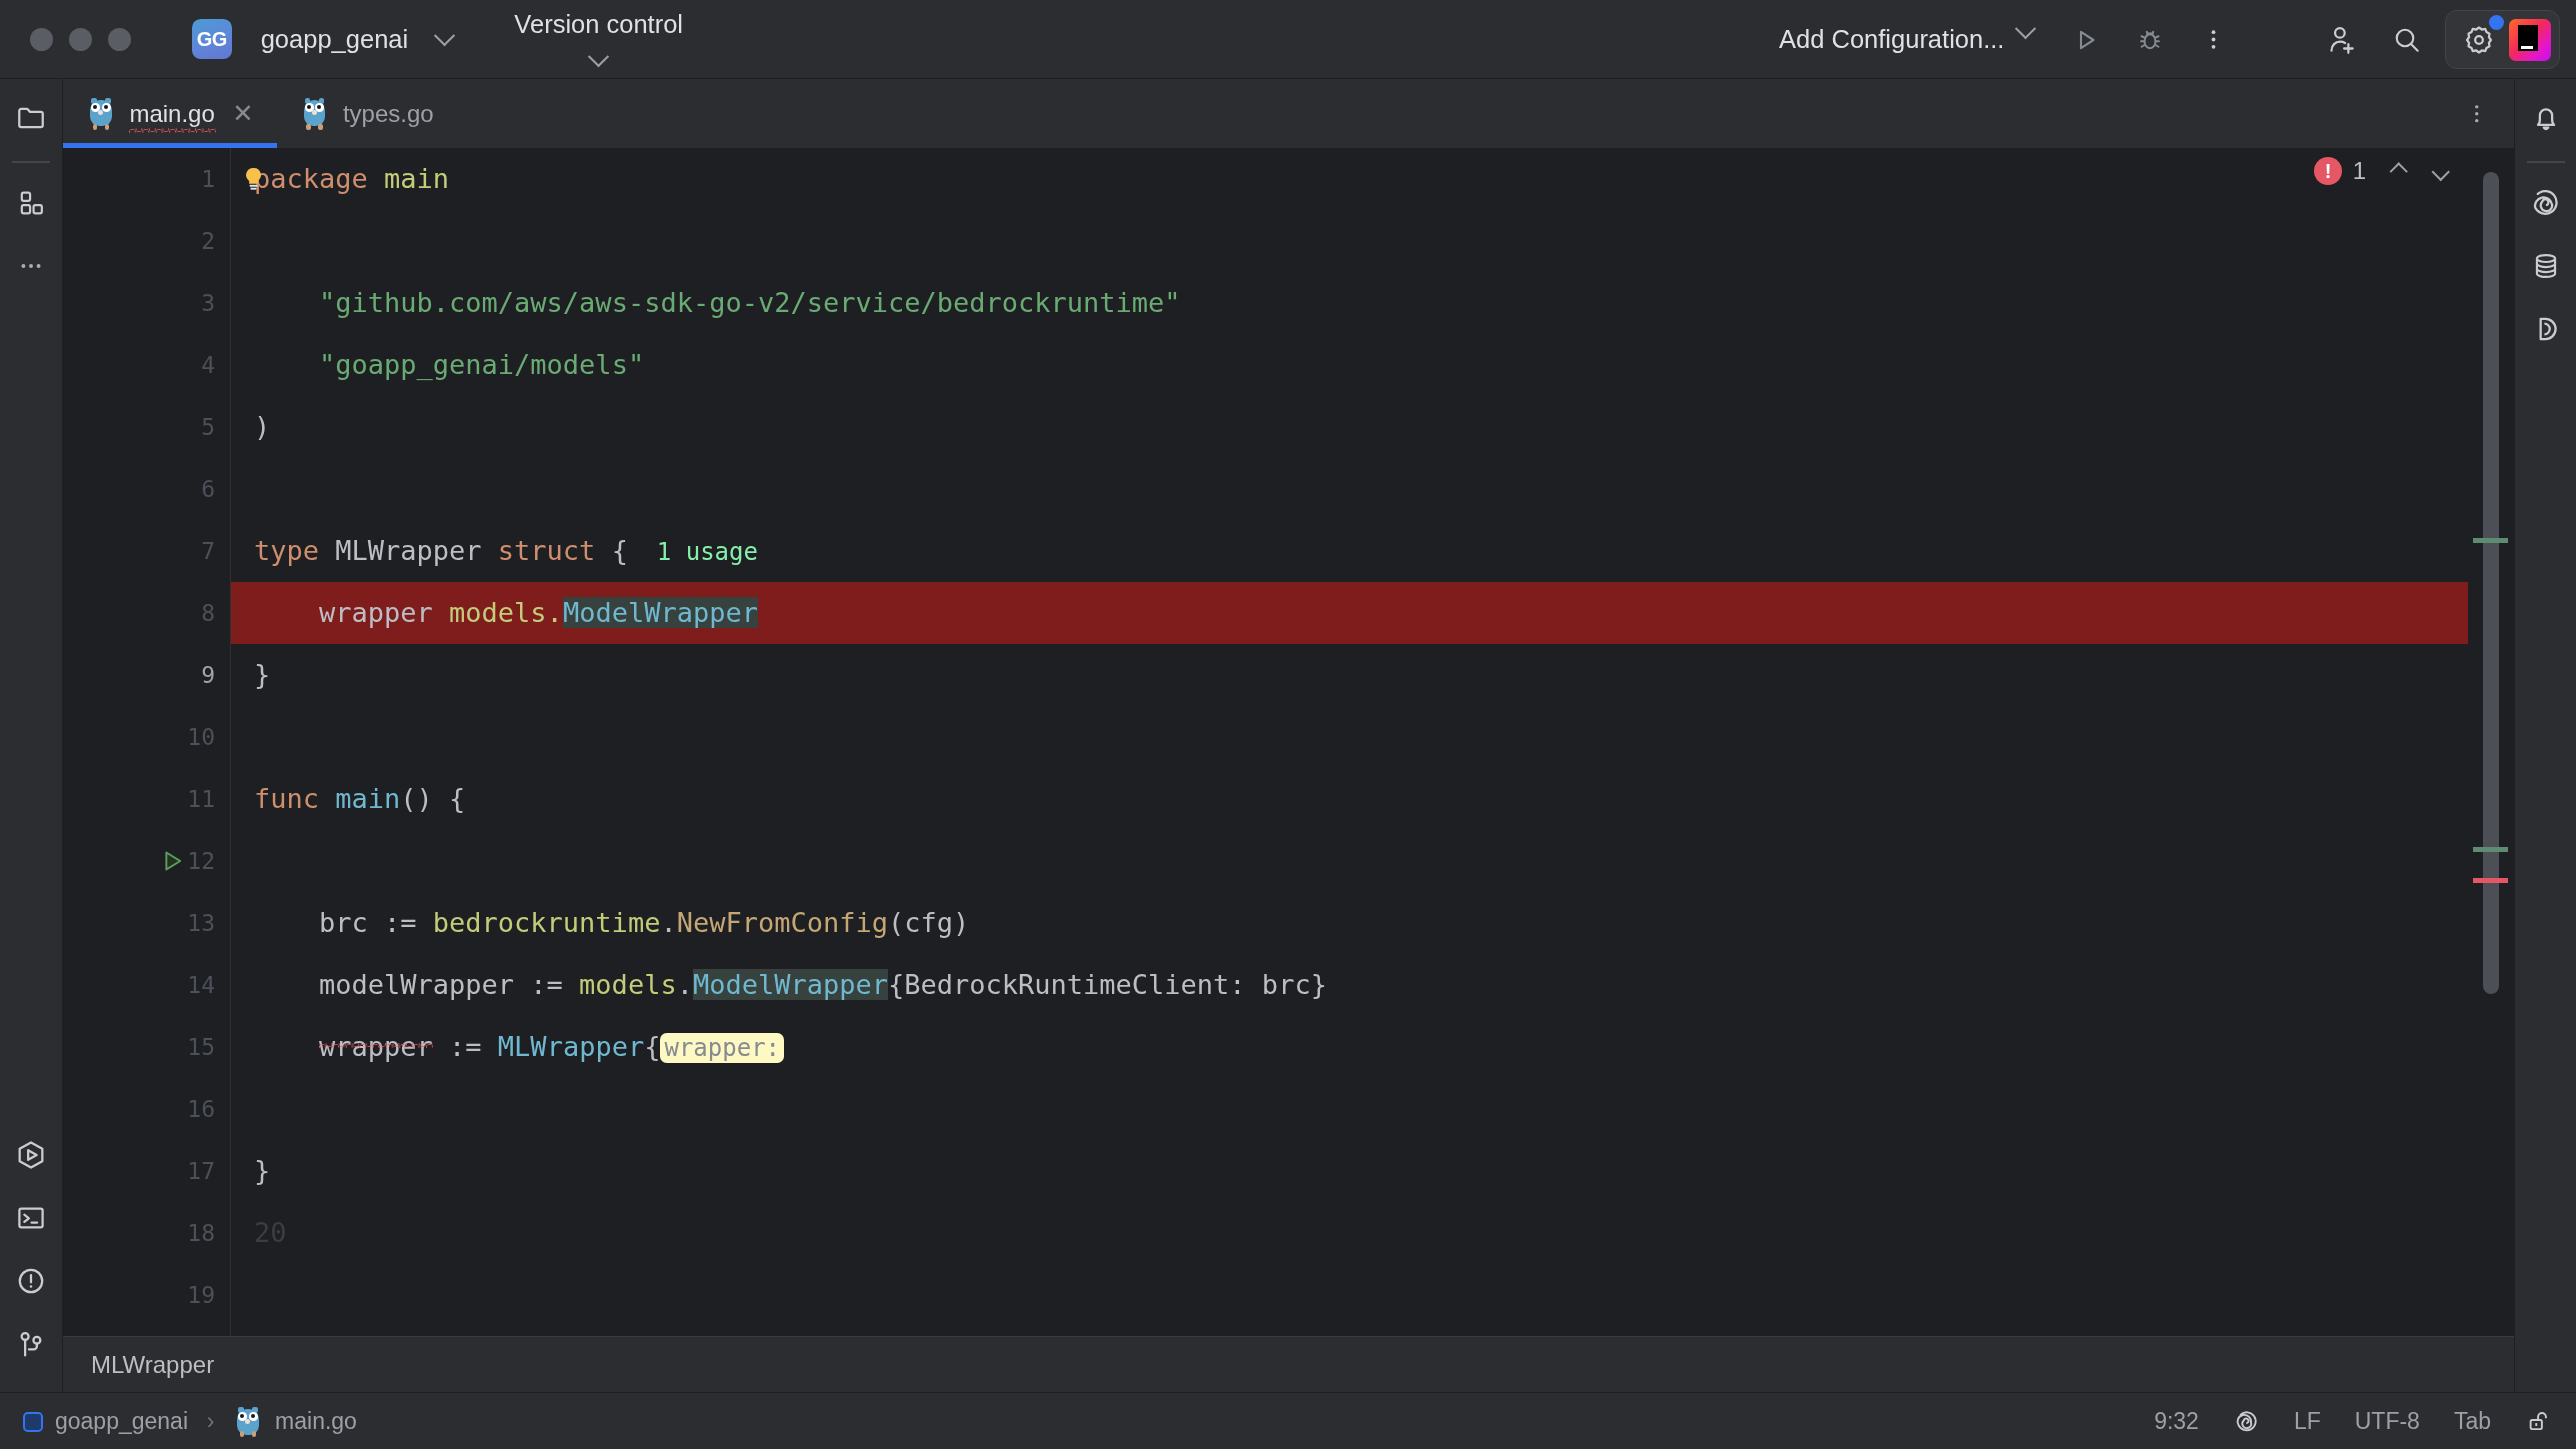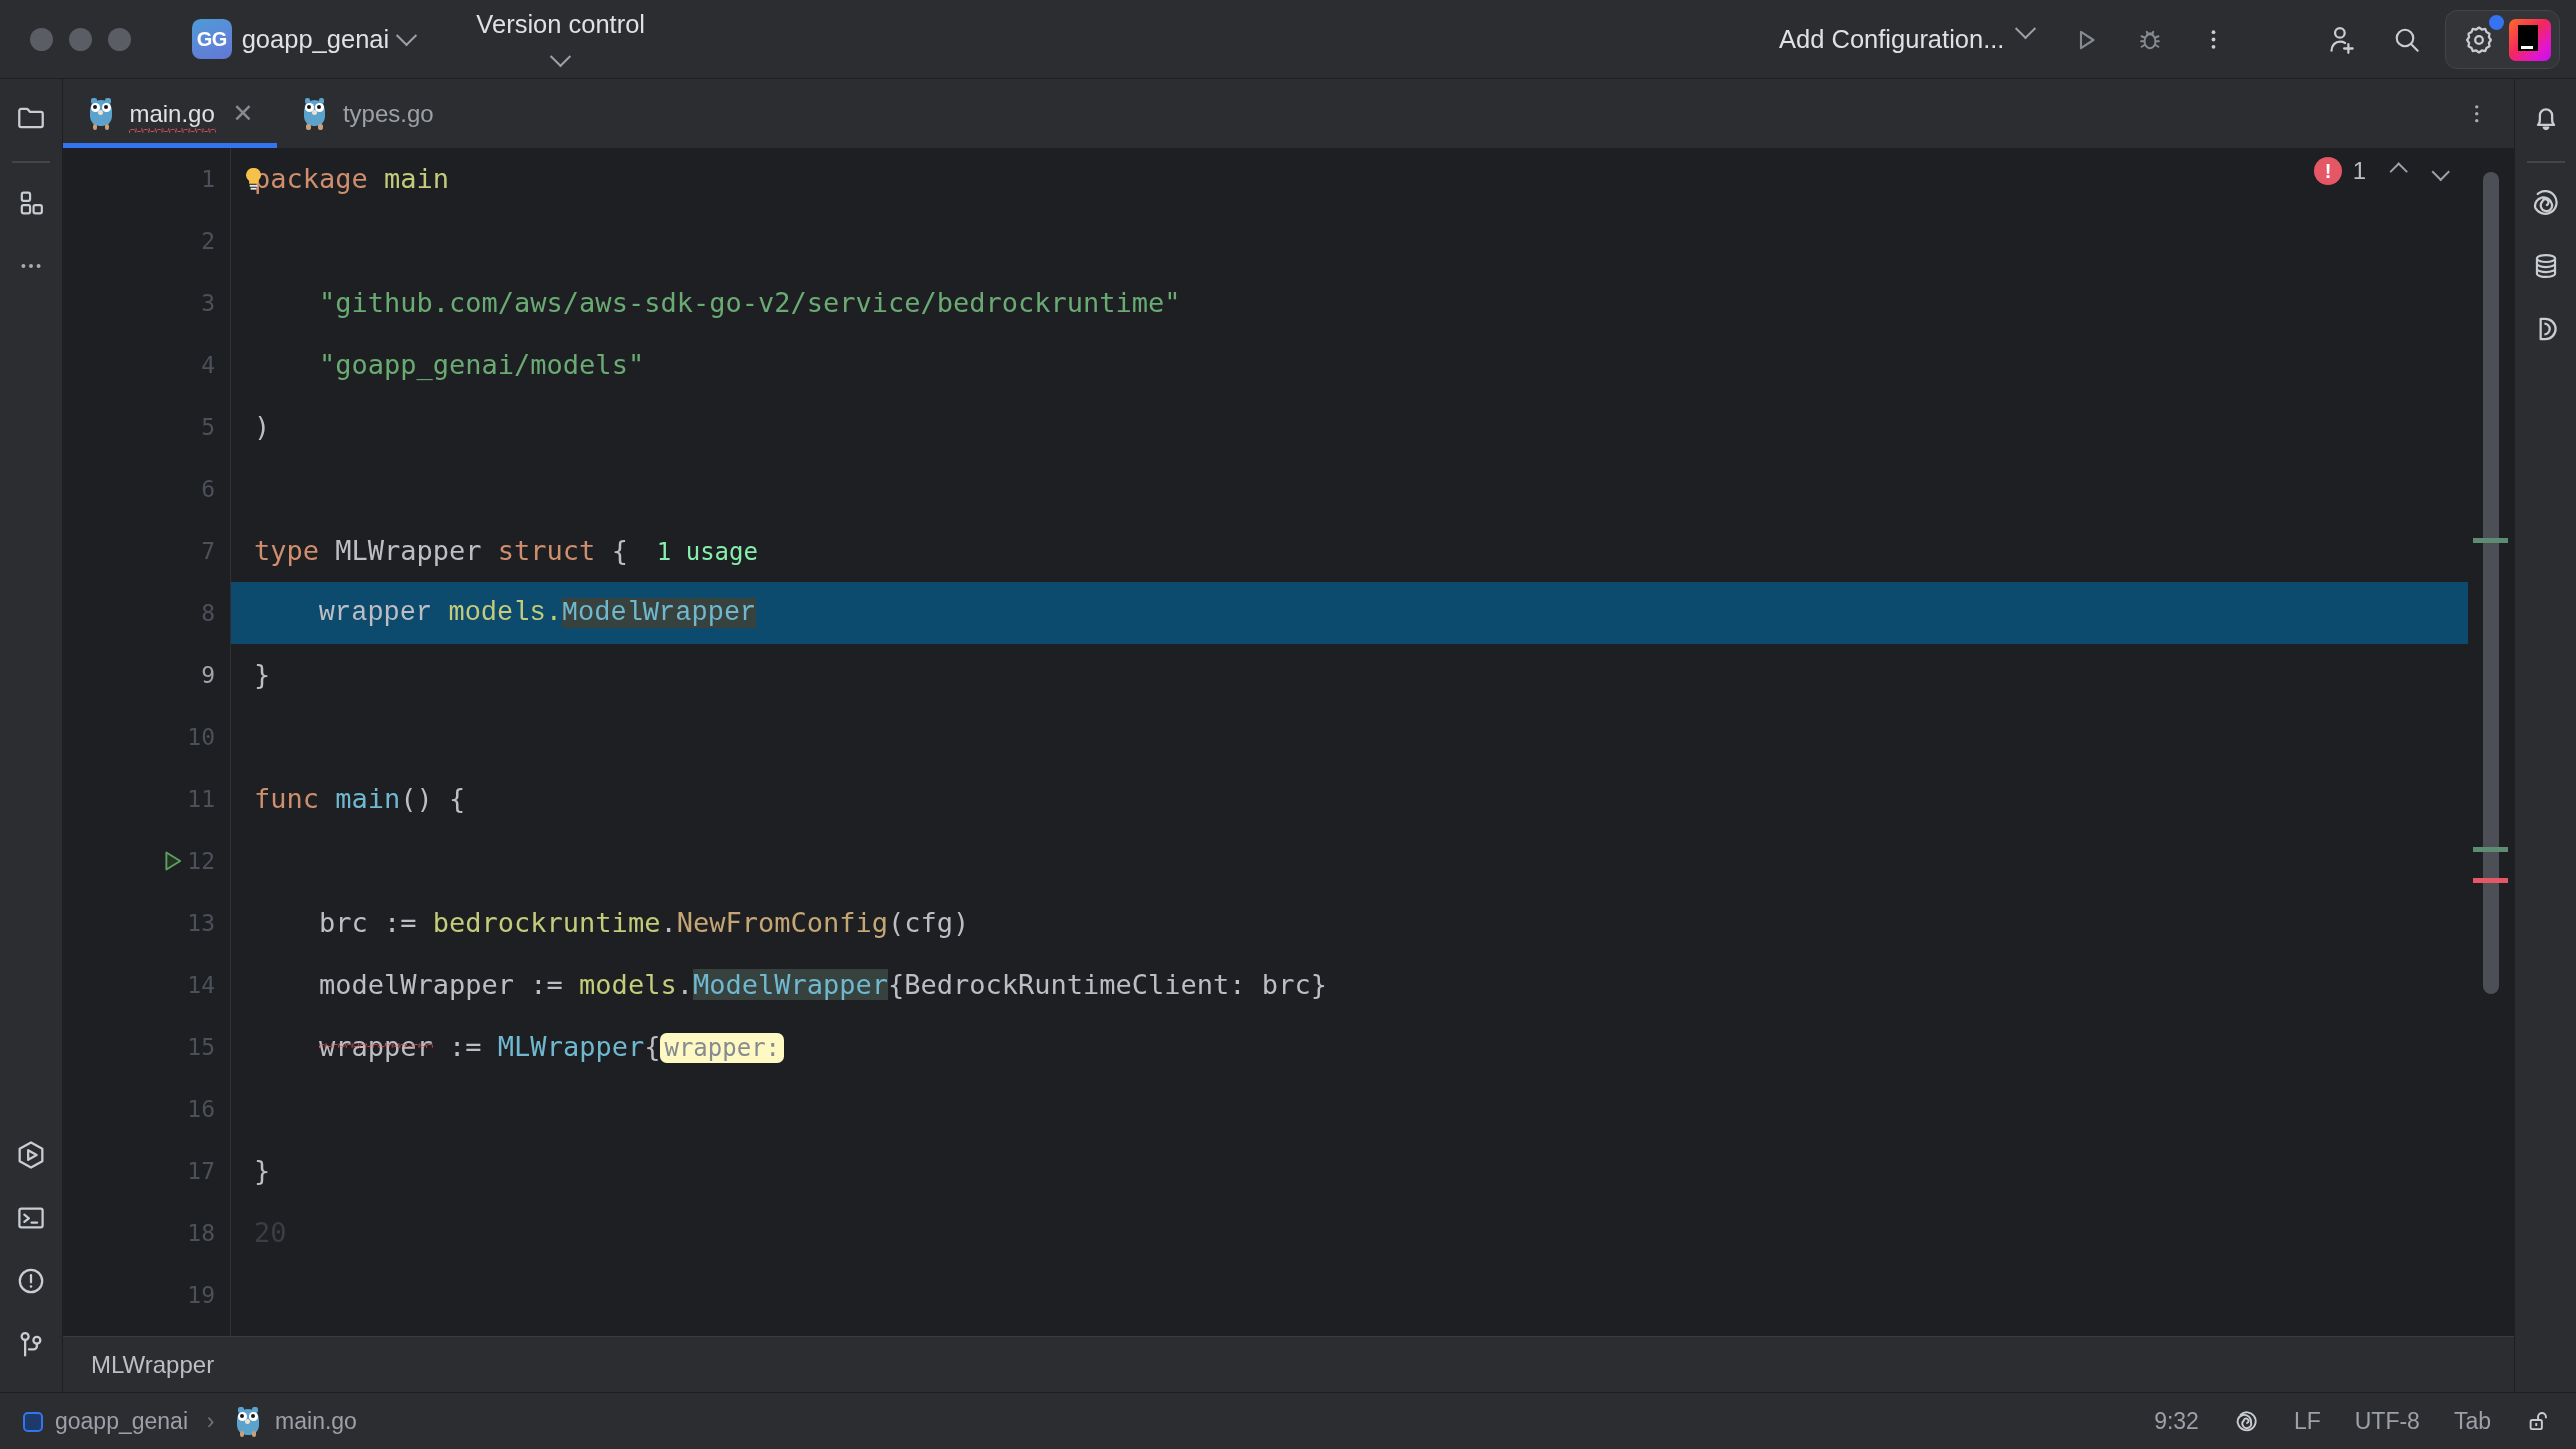--- a/index.html
+++ b/index.html
@@ -24,21 +24,21 @@
     position: relative;
     border-bottom: 1.3px solid #1E1F22;
   }
   .traffic {
     display: flex; align-items: center; gap: 16px;
     padding-left: 30px;
   }
   .tl-dot { width: 23px; height: 23px; border-radius: 50%; background: #5A5D63; }
 
   .proj-chip {
-    display: flex; align-items: center; gap: 10px;
+    display: flex; align-items: center; gap: 29px;
     margin-left: 54px;
     padding: 6.7px 10.8px 6.7px 6.7px;
     border-radius: 8px;
   }
   .gg-logo {
     width: 40px; height: 40px; border-radius: 8.7px;
     background: linear-gradient(160deg, #4D9BD6 0%, #5E86D8 55%, #6277D4 100%);
     display: flex; align-items: center; justify-content: center;
     color: #FFFFFF; font-size: 20px; font-weight: 700;
     letter-spacing: -0.7px;
@@ -204,21 +204,21 @@
     width: 25.5px; height: 28px;
   }
 
   .code-area { flex: 1; position: relative; min-width: 0; overflow: hidden; }
   .cline {
     height: 62px; line-height: 62px; white-space: pre;
     font-family: "DejaVu Sans Mono", monospace;
     font-size: 27px; color: #BCBEC4;
     padding-left: 23px;
   }
-  .cline.hl { background: #0c4a6e; font-family: Liberation Mono, monospace; }
+  .cline.hl { background: #7f1d1d; }
 
   .k { color: #CF8E6D; }            
   .s { color: #6AAB73; }            
   .p { color: #BCBEC4; }            
   .pk { color: #C4CC7A; }           
   .fn { color: #C4A775; }           
   .ty { color: #6FB8CF; }           
   .tyh { color: #6FB8CF; background: #37423F; }  
   .hint { color: #86efac; font-size: 24px; }
   .pill {

